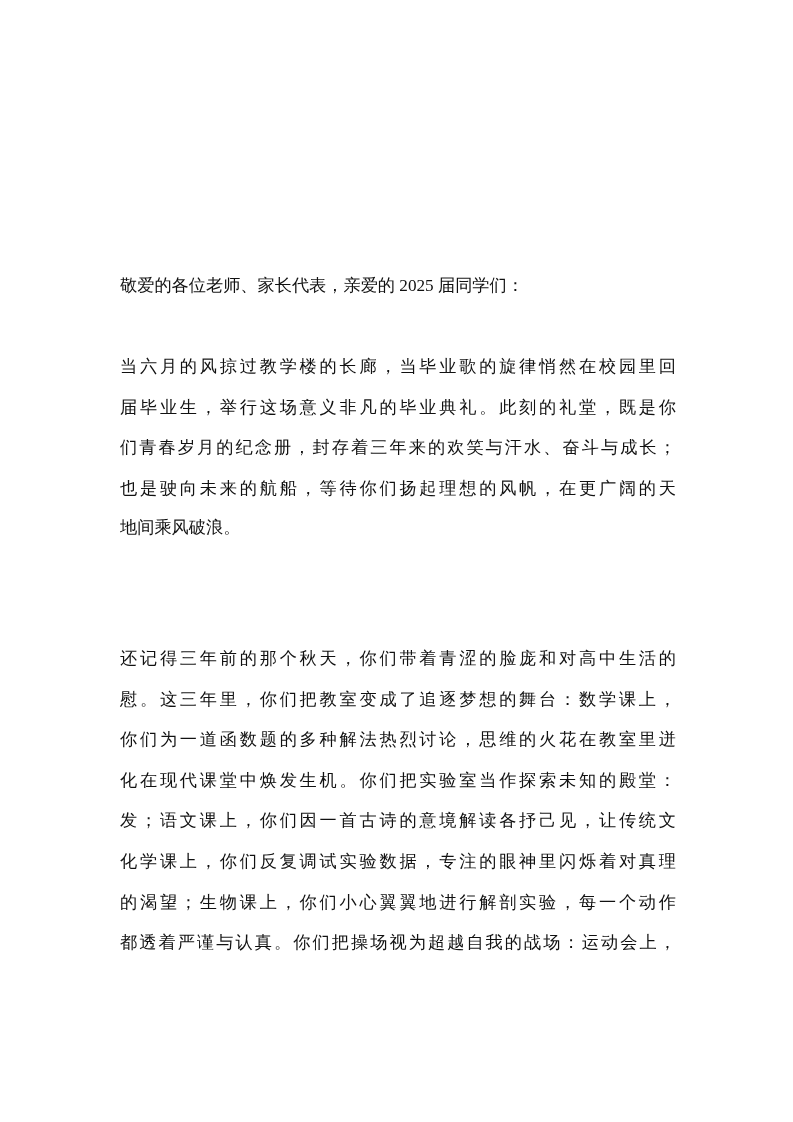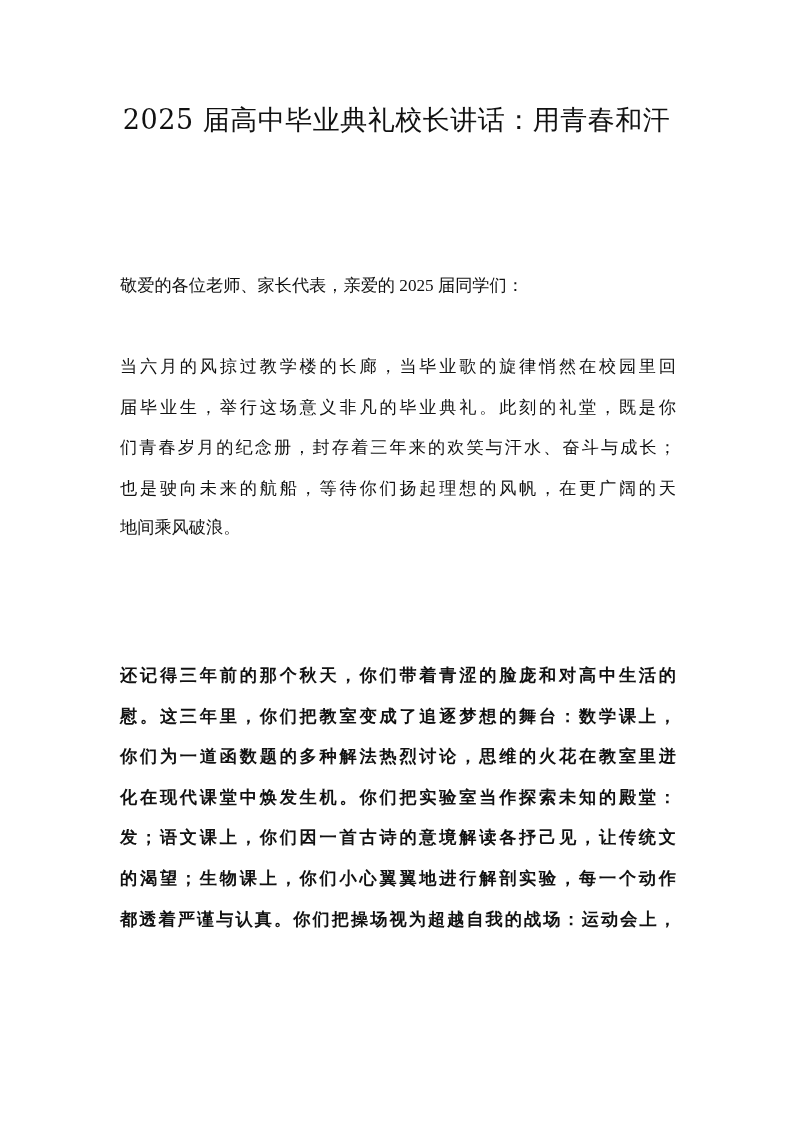--- a/index.html
+++ b/index.html
@@ -13,44 +13,44 @@
   .para { margin: 0; font-size: 17.2px; line-height: 40.6px; text-align: justify; }
   .line { display: block; white-space: nowrap; text-align: justify; text-align-last: justify; }
   .line.last { text-align-last: left; font-family: Liberation Serif, serif; }
 </style>
 </head>
 <body>
 
 <div class="page">
 
   <div class="title">
-    <span class="tline">2025 届高中毕业典礼校长讲话：用青春和汗</span>
   </div>
 
   <div class="body" style="top:266px;">
     <p class="para">
         <span class="line last">敬爱的各位老师、家长代表，亲爱的 2025 届同学们：</span>
       </p>
   </div>
 
   <div class="body" style="top:346px;">
     <p class="para">
       <span class="line">当六月的风掠过教学楼的长廊，当毕业歌的旋律悄然在校园里回</span>
       <span class="line">届毕业生，举行这场意义非凡的毕业典礼。此刻的礼堂，既是你</span>
       <span class="line">们青春岁月的纪念册，封存着三年来的欢笑与汗水、奋斗与成长；</span>
       <span class="line">也是驶向未来的航船，等待你们扬起理想的风帆，在更广阔的天</span>
       <span class="line last">地间乘风破浪。</span>
     </p>
   </div>
 
-  <div class="body" style="top:655px;font-weight:bold;">
+  <div class="body" style="top:638px;">
     <p class="para">
       <span class="line">还记得三年前的那个秋天，你们带着青涩的脸庞和对高中生活的</span>
       <span class="line">慰。这三年里，你们把教室变成了追逐梦想的舞台：数学课上，</span>
       <span class="line">你们为一道函数题的多种解法热烈讨论，思维的火花在教室里迸</span>
       <span class="line">化在现代课堂中焕发生机。你们把实验室当作探索未知的殿堂：</span>
       <span class="line">发；语文课上，你们因一首古诗的意境解读各抒己见，让传统文</span>
+      <span class="line">化学课上，你们反复调试实验数据，专注的眼神里闪烁着对真理</span>
       <span class="line">的渴望；生物课上，你们小心翼翼地进行解剖实验，每一个动作</span>
       <span class="line">都透着严谨与认真。你们把操场视为超越自我的战场：运动会上，</span>
     </p>
   </div>
 
 </div>
 
 </body></html>

